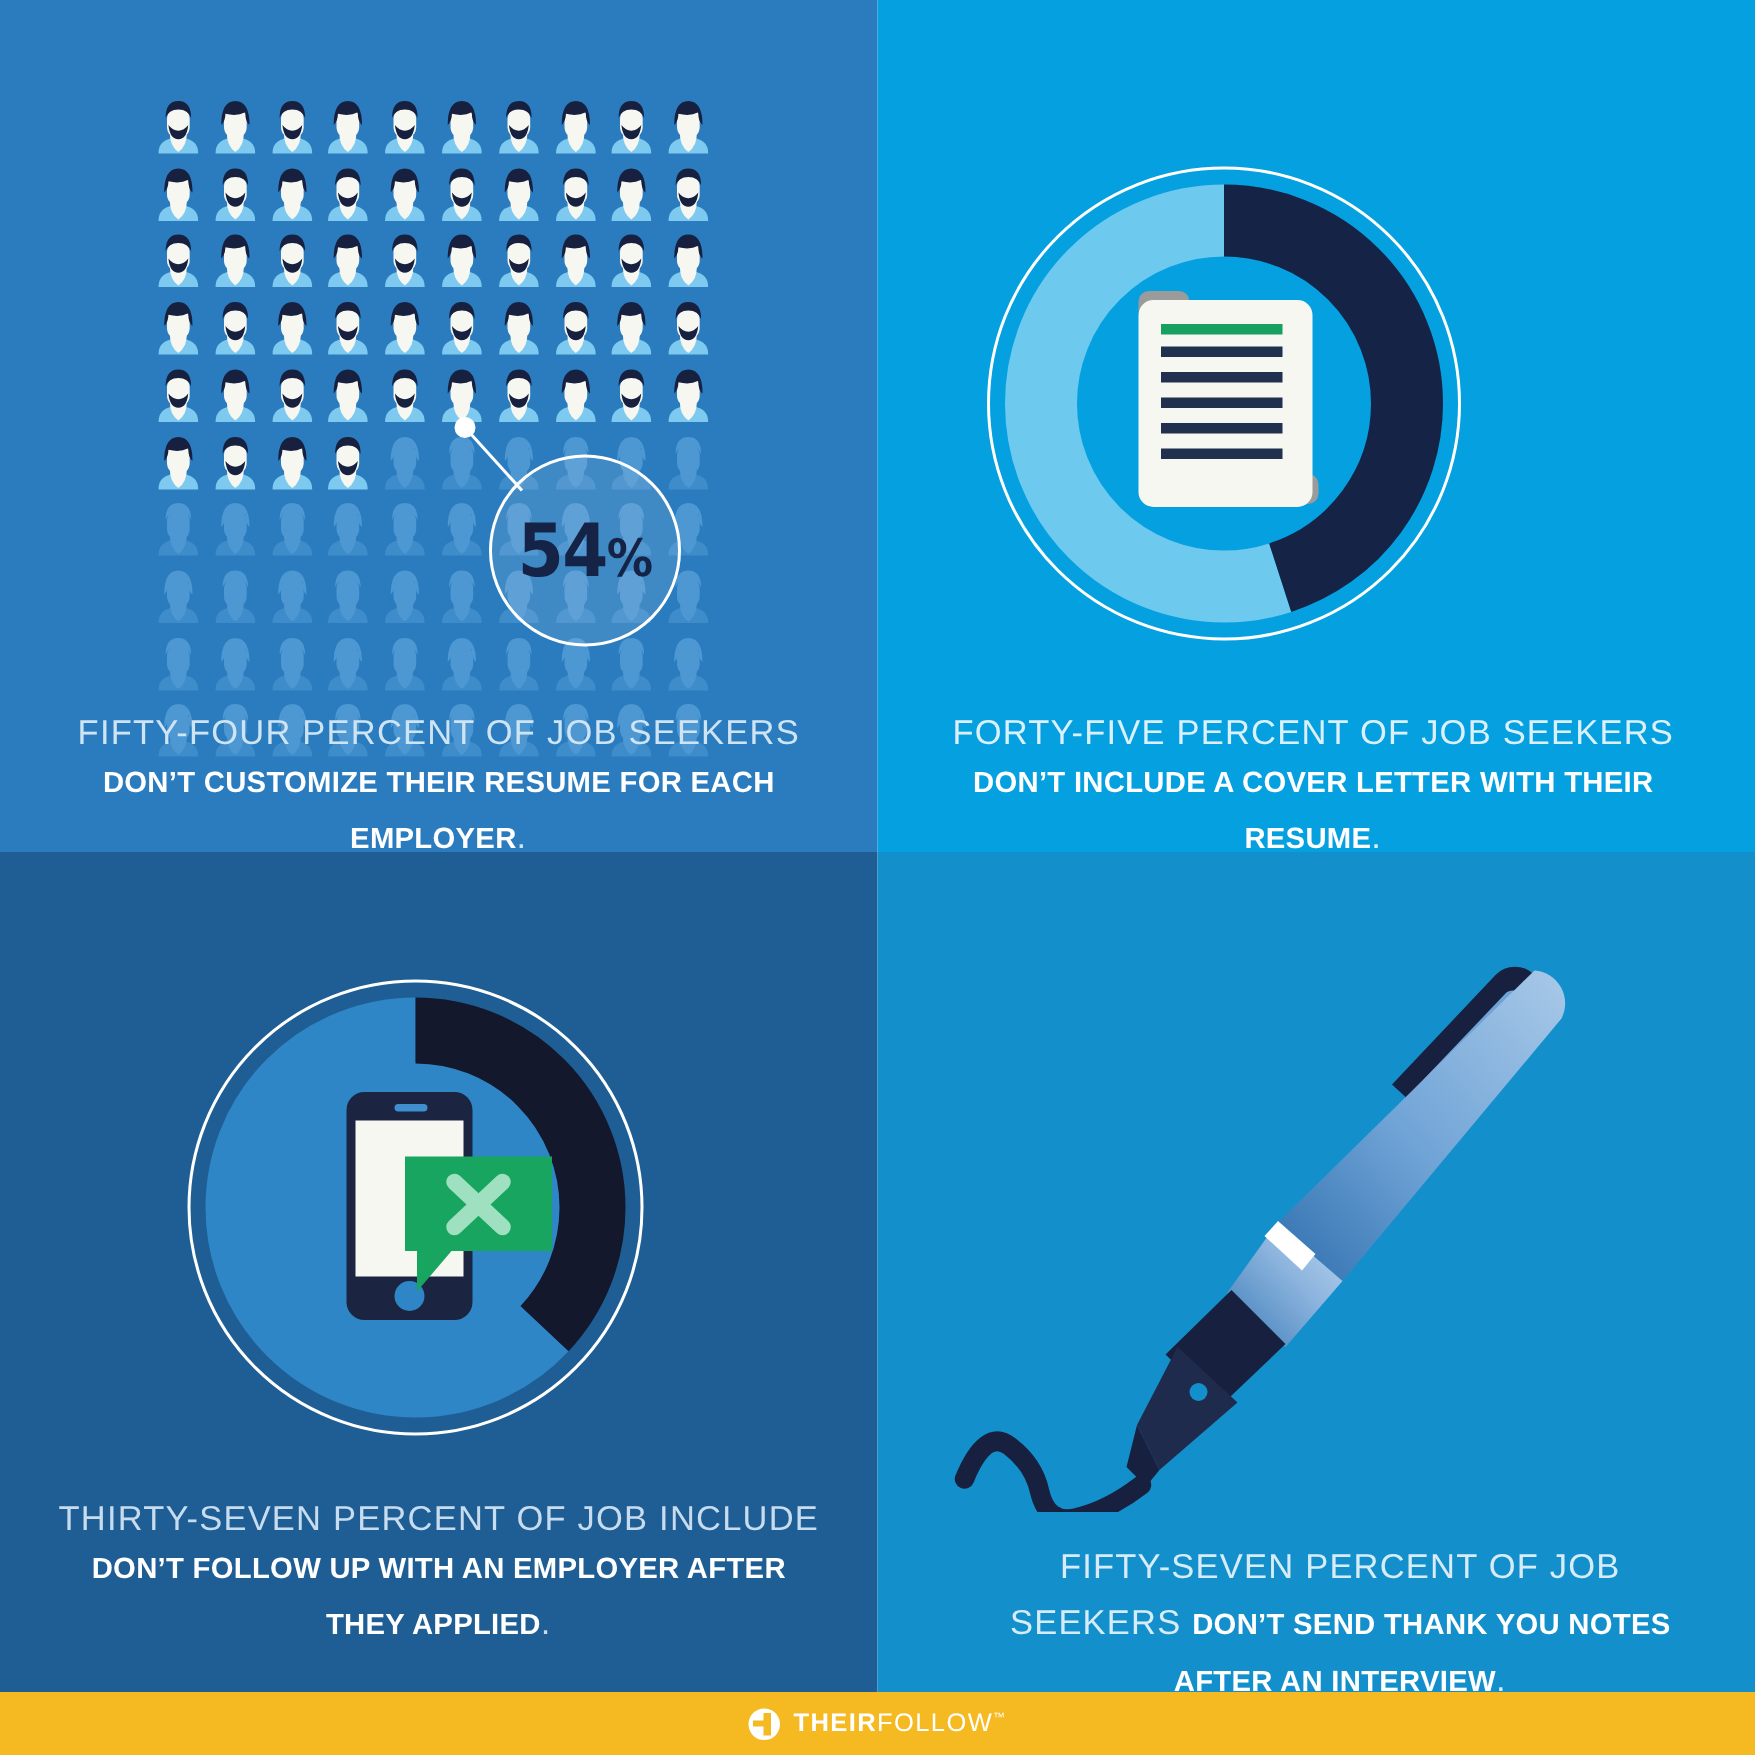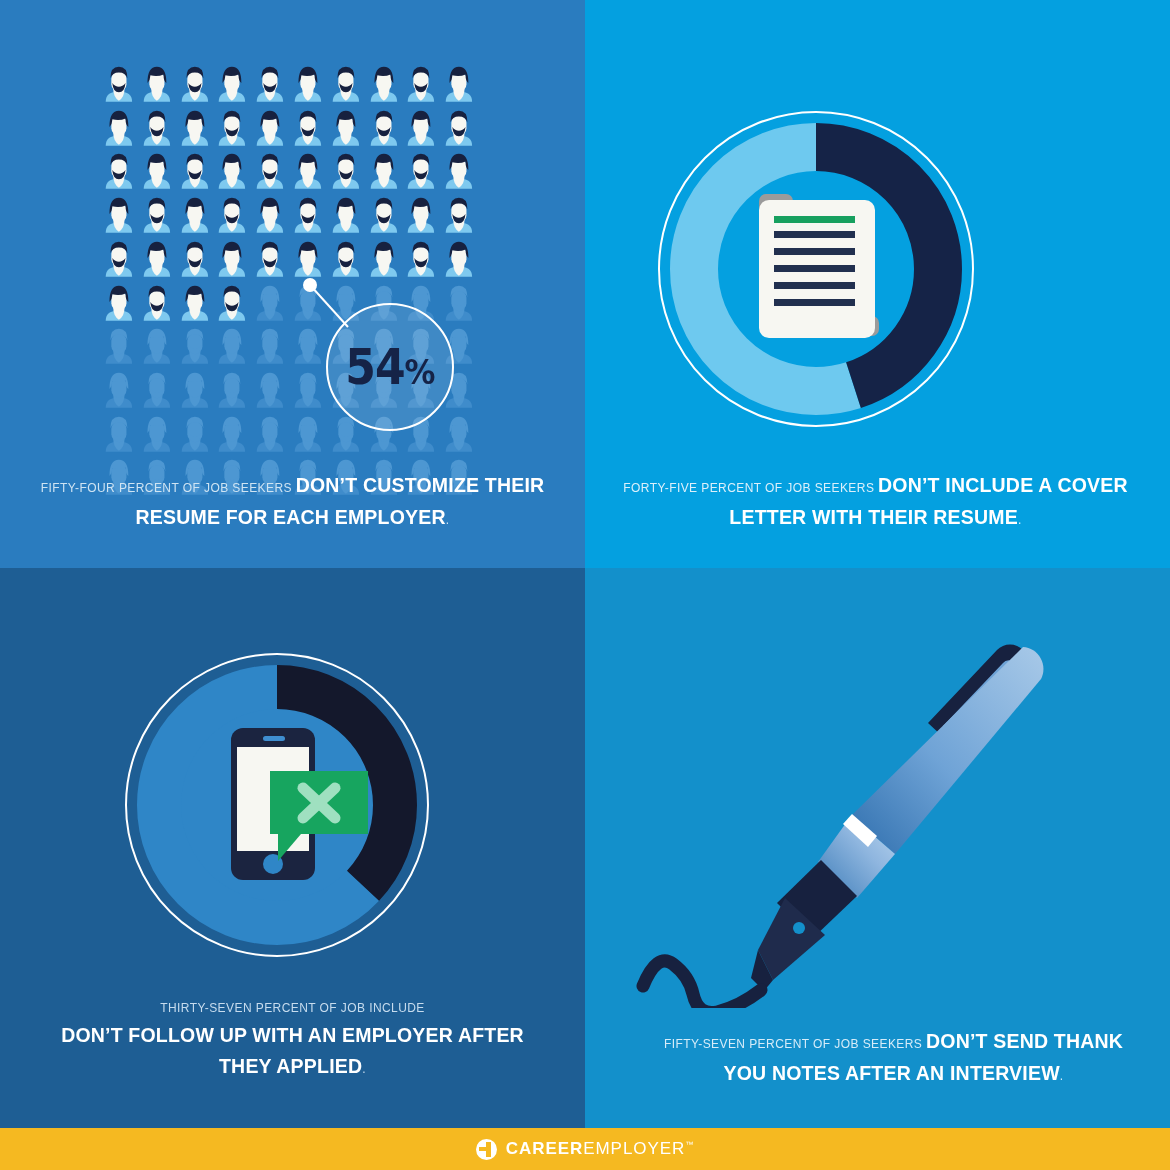--- a/index.html
+++ b/index.html
@@ -33,21 +33,21 @@
     text-align:center;
     line-height:1.62;
     color:#ffffff;
     letter-spacing:.012em;
     padding:0 34px;
     box-sizing:border-box;
   }
   .cap-lead{
     font-weight:400;
     color:#cfe4f3;
-    font-size:12px;
+    font-size:23px;
     letter-spacing:.035em;
   }
   .p-tr .cap-lead{color:#dcf0fb;}
   .p-bl .cap-lead{color:#c7dcee;}
   .p-br .cap-lead{color:#d6ecf9;}
   .cap-bold{
     font-weight:700;
     color:#ffffff;
     font-size:19.5px;
     letter-spacing:.01em;
@@ -898,17 +898,17 @@
       <div class="caption cap-br">
         <span class="cap-lead">FIFTY-SEVEN PERCENT OF JOB SEEKERS </span><span class="cap-bold">DON’T SEND THANK YOU NOTES AFTER AN INTERVIEW</span><span class="cap-lead">.</span>
       </div>
     </div>
 
   </div>
 
   <div class="footer">
     <div class="logo">
       <span class="logo-mark"></span>
-      <span class="logo-text"><b>CAREER</b><span>EMPLOYER</span><span class="logo-tm">™</span></span>
+      <span class="logo-text"><b>THEIR</b><span>FOLLOW</span><span class="logo-tm">™</span></span>
     </div>
   </div>
 
 </div>
 
 </body></html>

